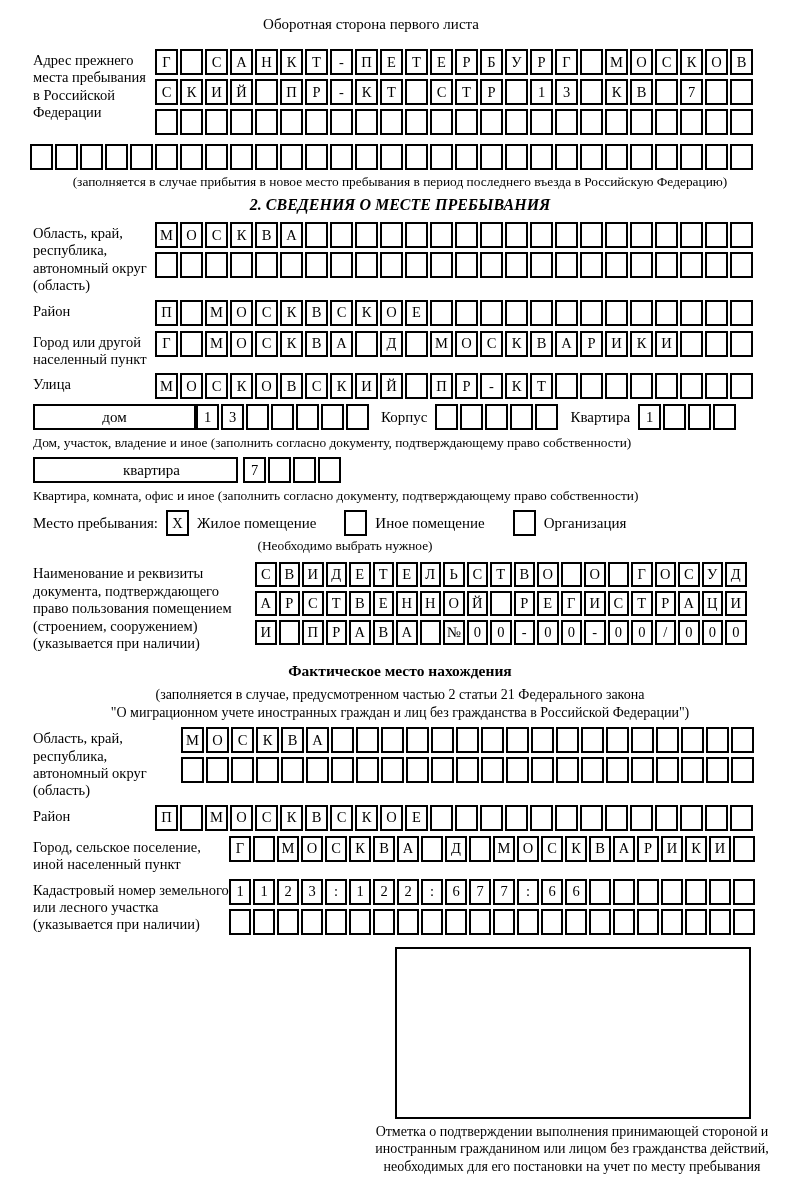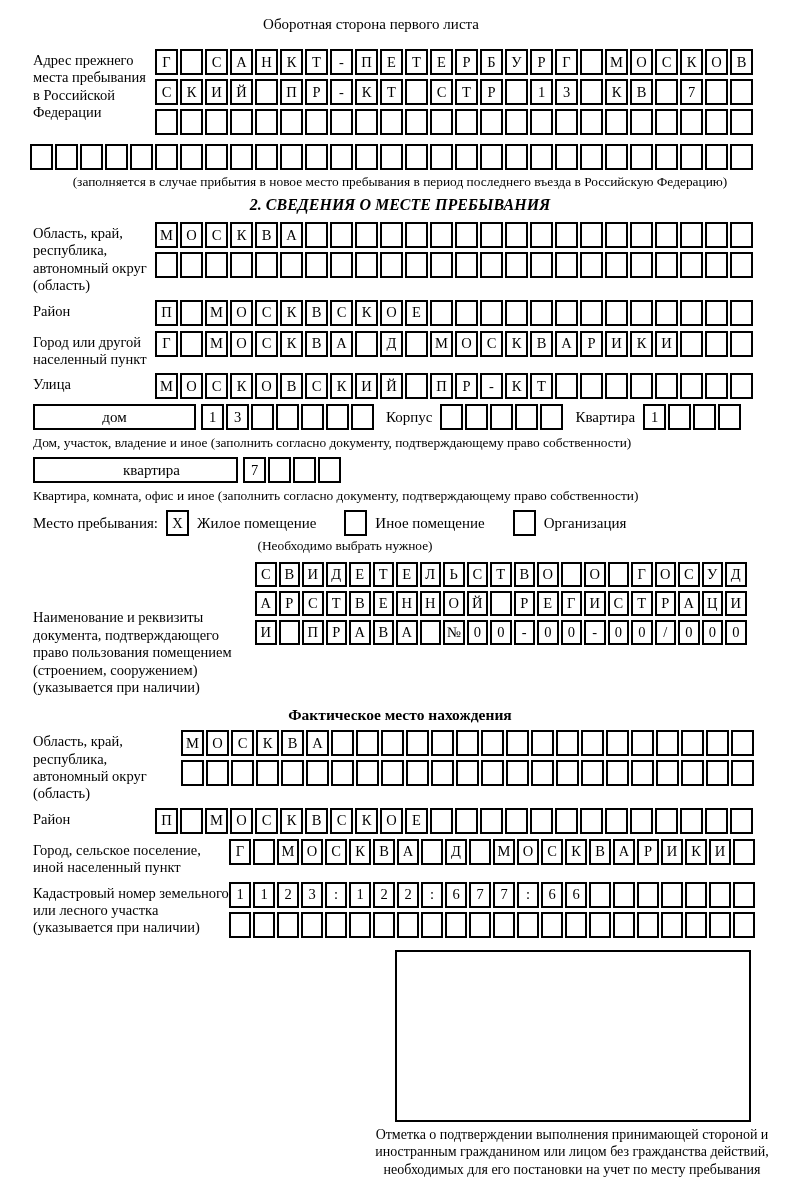--- a/index.html
+++ b/index.html
@@ -10,41 +10,41 @@
   }
   .page{padding:16px 0 0 0;}
   .header-note{
     text-align:center;padding-right:58px;font-size:15px;margin-bottom:16px;
   }
   .field{display:flex;align-items:flex-start;margin:0 0 5px 33px;}
   .flabel{font-size:14.5px;line-height:1.2;flex-shrink:0;padding-top:3px;}
   .w122{width:122px;}
   .w148{width:148px;}
   .w196{width:196px;}
-  .w222{width:222px;margin-top:44px;}
+  .w222{width:222px;}
   .rows{display:flex;flex-direction:column;}
   .rows .cells{margin-bottom:4px;}
   .cells{display:flex;}
   .cell{
     box-sizing:border-box;width:23px;height:26px;border:2px solid #000;
     margin-right:2px;display:flex;align-items:center;justify-content:center;
     font-size:14.5px;flex-shrink:0;background:#fff;
   }
   .cell-sm{width:21.5px;height:25px;}
   .cell-md{width:22px;}
   .fullrow{margin:0 0 4px 30px;}
   .caption-center{font-size:13.4px;text-align:center;margin:2px 10px 4px 10px;}
   .caption-left{font-size:13.4px;margin:0 0 6px 33px;}
   .section-title{text-align:center;font-weight:bold;font-size:16px;margin:6px 0 8px 0;font-style:italic;}
   .sub-title{text-align:center;font-weight:bold;font-size:15.5px;margin:10px 0 6px 0;}
   .bigbox{
     box-sizing:border-box;height:26px;border:2px solid #000;background:#fff;
     display:flex;align-items:center;justify-content:center;font-size:15px;flex-shrink:0;
   }
-  .housebox{width:163px;margin-right:5px;}
+  .housebox{width:163px;}
   .aptbox{width:205px;margin-right:5px;padding-left:32px;}
   .inline-label{font-size:15px;line-height:26px;flex-shrink:0;}
   .gap8{margin-left:8px;}
   .gap10{margin-left:10px;}
   .stay-row{display:flex;align-items:flex-start;margin:4px 0 2px 33px;}
   .stay-row .cell{margin:0 8px;}
   .opt{display:flex;}
   .opt .opt-label{font-size:15px;line-height:26px;margin-right:20px;}
   .choose-note{font-size:13.4px;text-align:center;width:360px;margin:0 0 8px 165px;}
   .note-line{text-align:center;font-size:14px;line-height:1.25;}
@@ -457,20 +457,24 @@
           <div class="cell cell-sm">0</div>
           <div class="cell cell-sm">/</div>
           <div class="cell cell-sm">0</div>
           <div class="cell cell-sm">0</div>
           <div class="cell cell-sm">0</div>
         </div>
     </div>
   </div>
 
   <div class="sub-title">Фактическое место нахождения</div>
+  <div class="notes">
+    <div class="note-line">(заполняется в случае, предусмотренном частью 2 статьи 21 Федерального закона</div>
+    <div class="note-line">"О миграционном учете иностранных граждан и лиц без гражданства в Российской Федерации")</div>
+  </div>
 
   <div class="field">
     <div class="flabel w148">Область, край, республика, автономный округ (область)</div>
     <div class="rows">
       <div class="cells">
           <div class="cell">М</div>
           <div class="cell">О</div>
           <div class="cell">С</div>
           <div class="cell">К</div>
           <div class="cell">В</div>

